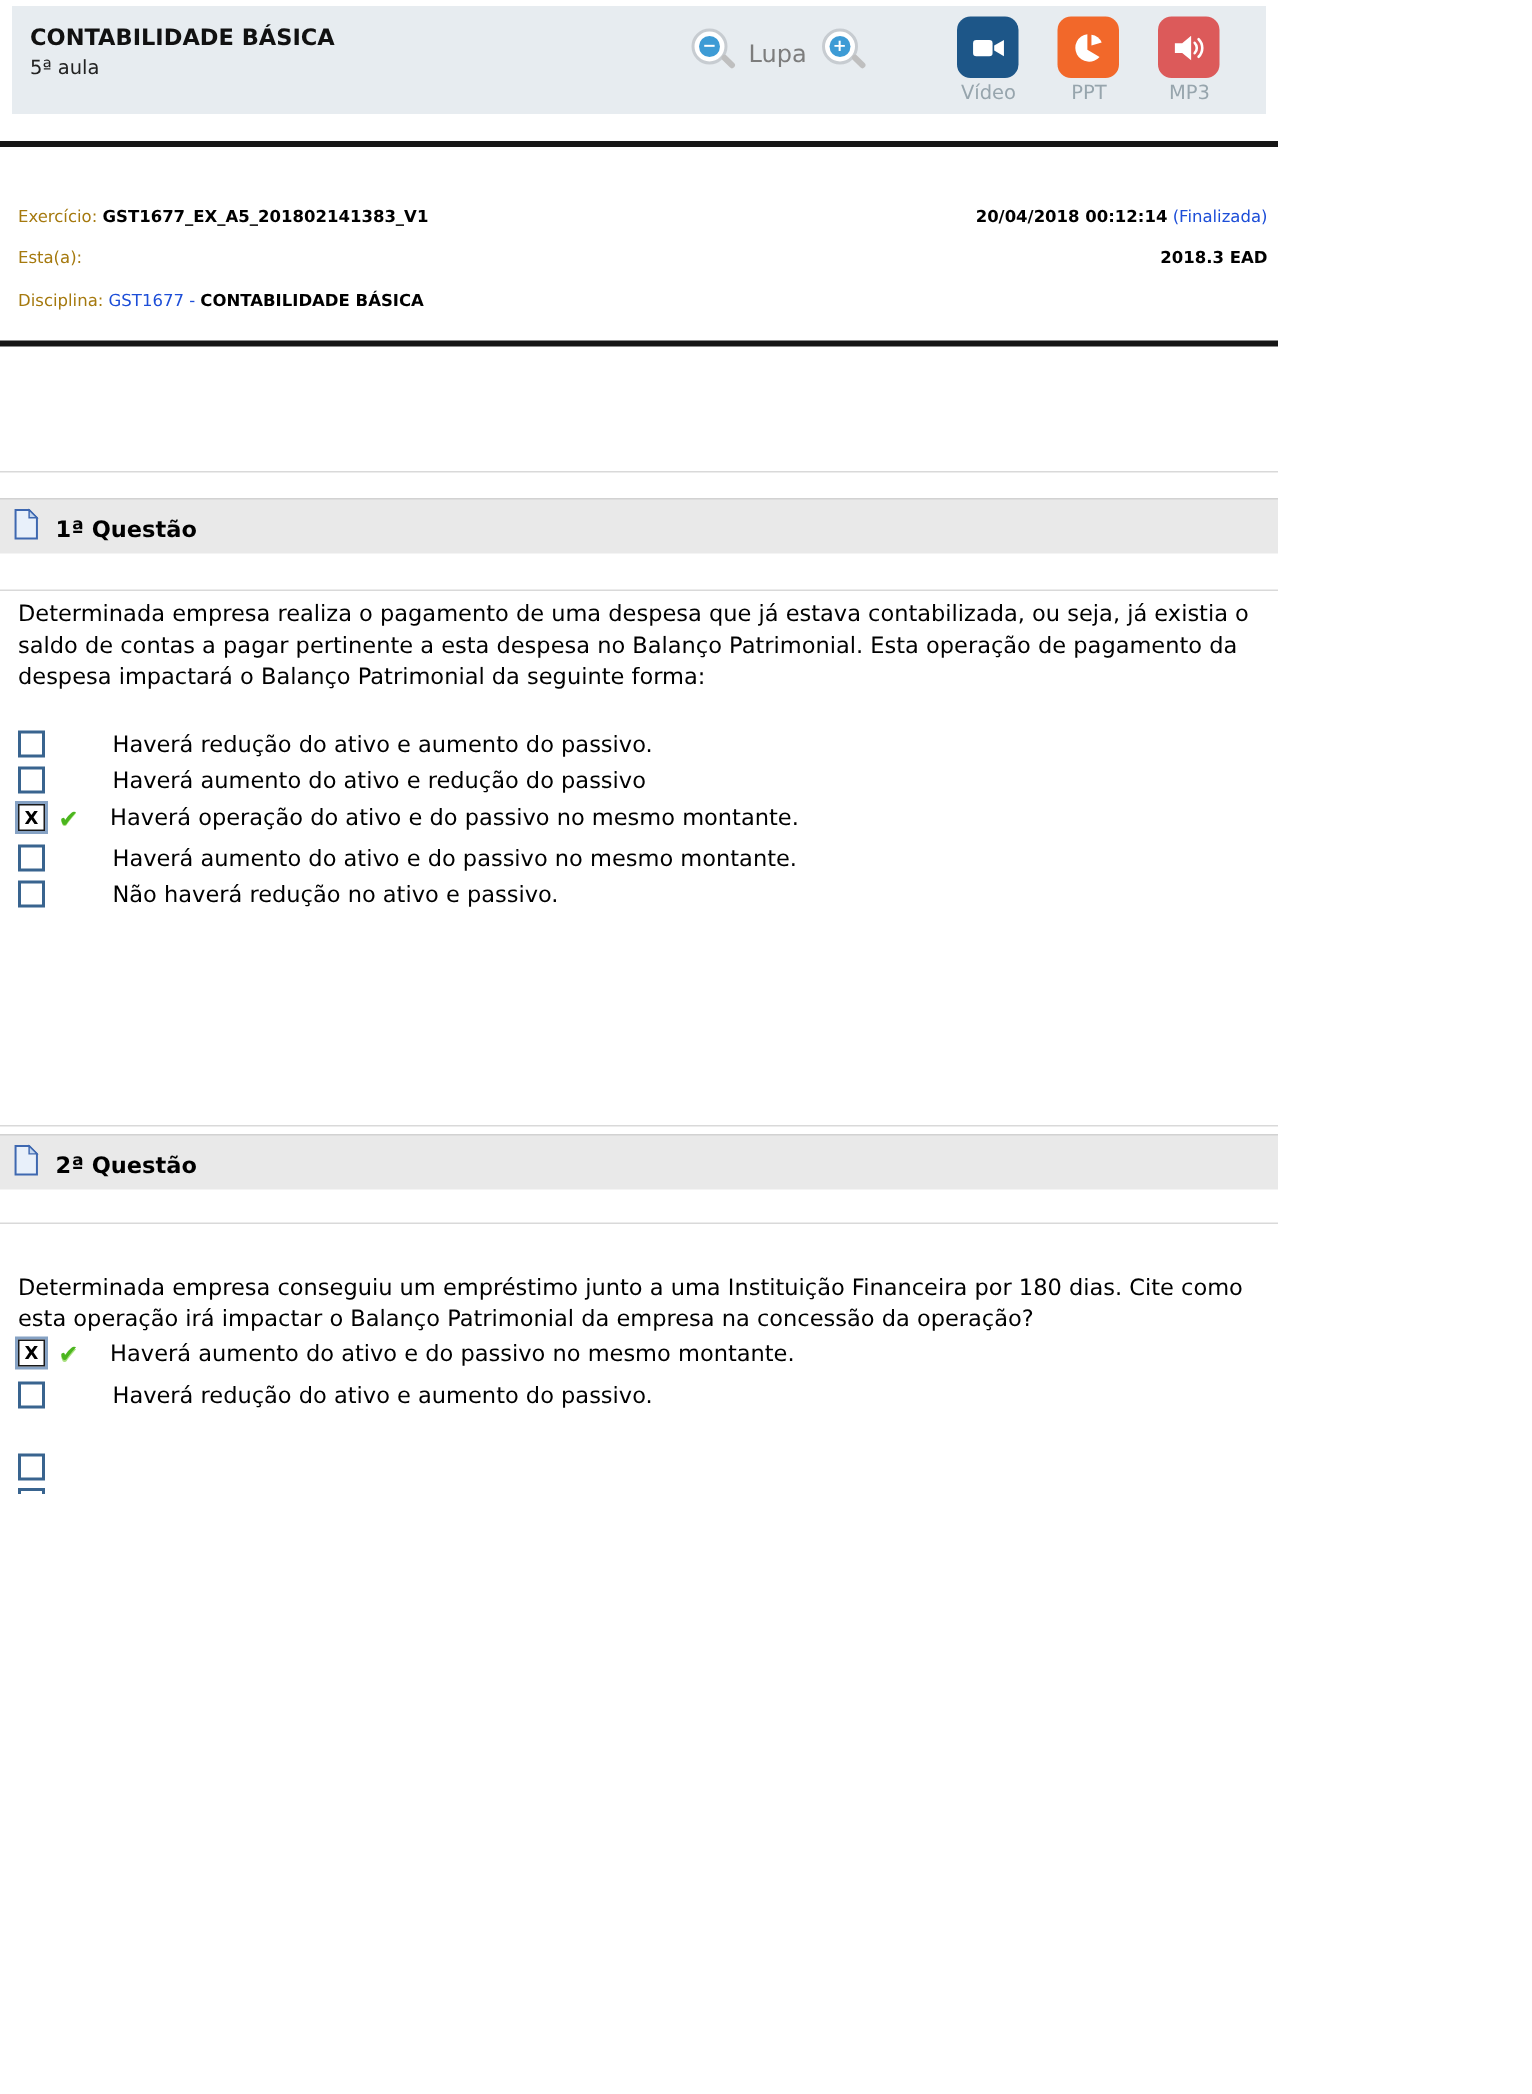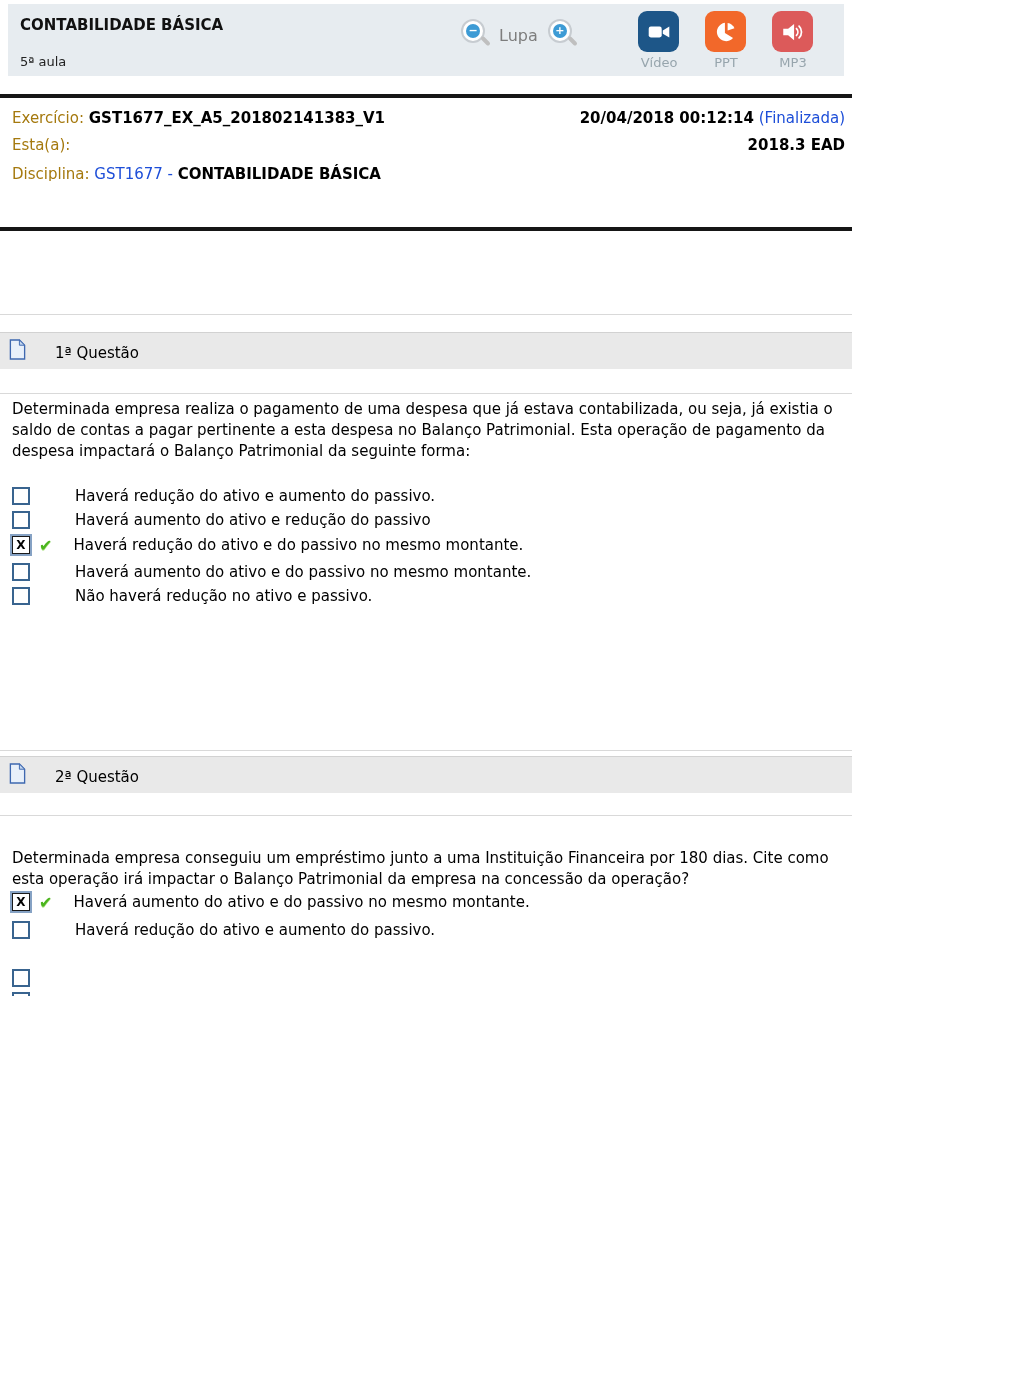--- a/index.html
+++ b/index.html
@@ -4,21 +4,21 @@
 <style>
   * { margin:0; padding:0; box-sizing:border-box; }
   html,body { background:#fff; }
   body { font-family:"DejaVu Sans","Liberation Sans",sans-serif; color:#000; }
   .page { position:relative; width:1021px; height:996px; background:#fff; overflow:hidden; }
 
   
   .banner { position:absolute; left:8px; top:4px; width:836px; height:72px; background:#e7ecf0; }
   .lesson-block { position:absolute; left:12px; top:12px; }
   .lesson-title { font-size:15px; font-weight:bold; color:#111; }
-  .lesson-subtitle { font-size:13px; color:#222; margin-top:20px; }
+  .lesson-subtitle { font-size:13px; color:#222; margin-top:4px; }
 
   .zoom-controls { position:absolute; left:452px; top:14px; display:flex; align-items:center; gap:9px; }
   .magnifier { position:relative; width:30px; height:34px; cursor:pointer; }
   .magnifier .lens { position:absolute; left:1px; top:1px; width:24px; height:24px; border-radius:50%;
                      background:#fff; border:2px solid #c7ccd1; display:flex; align-items:center; justify-content:center; }
   .magnifier .disc { width:14px; height:14px; border-radius:50%; background:#3d9bd5; color:#fff;
                      font-size:11px; font-weight:bold; line-height:13px; text-align:center; }
   .magnifier .handle { position:absolute; left:20px; top:21px; width:11px; height:4px; background:#bfbfbf;
                        transform:rotate(45deg); border-radius:2px; }
   .zoom-label { font-size:16px; color:#7d7d7d; }
@@ -29,32 +29,32 @@
   .tile-video { background:#1d5688; }
   .tile-ppt   { background:#f2682a; }
   .tile-mp3   { background:#dc5a5a; }
   .media-label { font-size:13px; color:#97a5ad; margin-top:3px; }
 
   
   .hr-black { position:absolute; left:0; width:852px; height:4px; background:#161616; }
   .hr-light { position:absolute; left:0; width:852px; height:1px; background:#d9d9d9; }
 
   
-  .info { position:absolute; left:0; top:103px; width:852px; height:78px; overflow:hidden; font-size:15px; }
+  .info { position:absolute; left:0; top:132px; width:852px; height:78px; overflow:hidden; font-size:11px; }
   .info-row { position:absolute; left:12px; white-space:nowrap; }
   .info-right { position:absolute; right:7px; text-align:right; white-space:nowrap; }
   .lbl-gold { color:#a5790e; }
   .val-bold { font-weight:bold; color:#000; }
   .val-gray { color:#1d4ed8; }
 
   
   .q-band { position:absolute; left:0; width:852px; height:37px; background:#e9e9e9;
             border-top:1px solid #d2d2d2; display:flex; align-items:center; }
   .q-band .doc-icon { margin-left:8px; }
-  .q-title { font-size:15px; font-weight:normal; margin-left:28px; margin-top:4px;text-align:right; }
+  .q-title { font-size:15px; font-weight:bold; margin-left:10px; margin-top:4px;text-align:right; }
 
   .q-text { position:absolute; left:12px; width:838px; font-size:15px; line-height:21px; color:#000; }
 
   .opt-row { position:absolute; left:12px; display:flex; align-items:center; height:20px; }
   .cb { width:18px; height:18px; background:#fff; border:2px solid #39648f; flex:0 0 auto; cursor:pointer; }
   .cb-checked { width:18px; height:18px; background:#fff; border:1px solid #1a1a1a; box-shadow:0 0 0 2px #86a2c4;
                 display:flex; align-items:center; justify-content:center;
                 font-size:12px; font-weight:bold; color:#000; flex:0 0 auto; cursor:pointer; }
   .correct-mark { margin-left:9px; font-size:16px; color:#4bb51e; text-shadow:0 1px 0 #a8e07e; }
   .opt-label { font-size:15px; color:#000;text-align:right; }
@@ -166,21 +166,21 @@
     <span class="cb"></span>
     <span class="opt-label after-plain">Haverá redução do ativo e aumento do passivo.</span>
   </div>
   <div class="opt-row" style="top:510px">
     <span class="cb"></span>
     <span class="opt-label after-plain">Haverá aumento do ativo e redução do passivo</span>
   </div>
   <div class="opt-row" style="top:535px">
     <span class="cb-checked">X</span>
     <span class="correct-mark">✔</span>
-    <span class="opt-label after-checked">Haverá redução do ativo e do passivo no mesmo montante.</span>
+    <span class="opt-label after-checked">Haverá operação do ativo e do passivo no mesmo montante.</span>
   </div>
   <div class="opt-row" style="top:562px">
     <span class="cb"></span>
     <span class="opt-label after-plain">Haverá aumento do ativo e do passivo no mesmo montante.</span>
   </div>
   <div class="opt-row" style="top:586px">
     <span class="cb"></span>
     <span class="opt-label after-plain">Não haverá redução no ativo e passivo.</span>
   </div>
 

